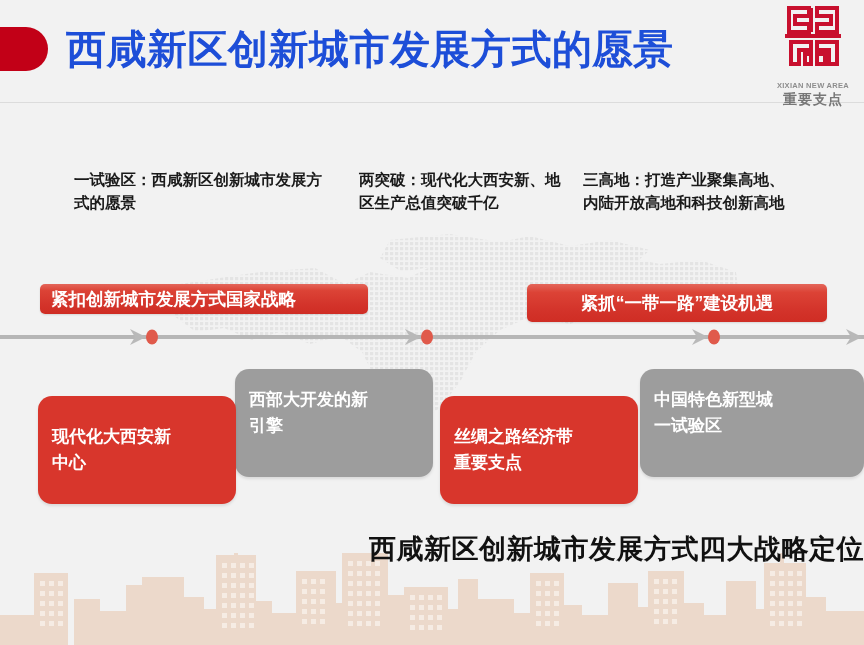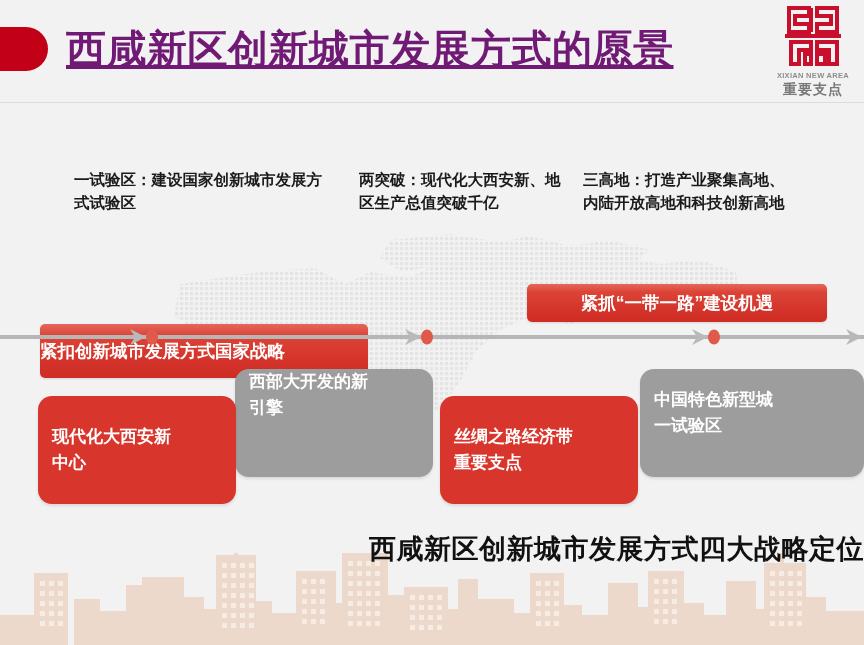--- a/index.html
+++ b/index.html
@@ -35,46 +35,45 @@
     left: -22px; top: 27px;
     width: 70px; height: 44px;
     background: #c20017;
     border-radius: 0 24px 24px 0;
   }
   .header-title {
     position: absolute;
     left: 66px; top: 18px;
     font-size: 40px;
     font-weight: bold;
-    color: #701a75;
+    color: #1d4ed8;
     letter-spacing: .5px;
     line-height: 62px;
     white-space: nowrap;
-    text-decoration: underline;
   }
   .header-rule {
     position: absolute;
     left: 0; top: 102px;
     width: 864px; height: 1px;
     background: #dcdcdc;
   }
 
   
   .logo {
     position: absolute;
     right: 8px; top: 4px;
     width: 86px; height: 96px;
     text-align: center;
   }
   .logo-mark { display:block; margin: 0 auto; }
   .logo-en {
     font-size: 7.5px;
     color: #8d8d8d;
     letter-spacing: .3px;
-    margin-top: 3px;
+    margin-top: 13px;
     white-space: nowrap;
     font-weight: bold;
   }
   .logo-cn {
     font-size: 14px;
     color: #777777;
     font-weight: bold;
     letter-spacing: 1px;
     margin-top: 1px;
     white-space: nowrap;
@@ -99,21 +98,21 @@
     border-radius: 5px;
     background: linear-gradient(180deg, #e4665a 0%, #dc4336 22%, #d3332a 70%, #cf2d24 100%);
     color: #ffffff;
     font-size: 17.5px;
     font-weight: bold;
     display: flex;
     align-items: center;
     box-shadow: 0 1px 2px rgba(0,0,0,.12);
     white-space: nowrap;
   }
-  .banner-0 { left: 40px;  top: 284px; width: 328px; height: 54px; padding-left: 0; margin-top: 40px; }
+  .banner-0 { left: 40px;  top: 284px; width: 328px; height: 30px; padding-left: 11px; }
   .banner-1 { left: 527px; top: 284px; width: 300px; height: 38px; justify-content: center; }
 
   
   .timeline { position: absolute; left: 0; top: 325px; width: 864px; height: 24px; }
 
   
   .boxes { position: absolute; left: 0; top: 0; width: 864px; height: 645px; }
   .pbox {
     position: absolute;
     border-radius: 14px;
@@ -124,21 +123,21 @@
     padding: 0 14px;
     display: flex;
     align-items: center;
   }
   .pbox span { display: block; }
   .pbox-red  { background: #d8362c; box-shadow: 0 2px 3px rgba(0,0,0,.10); }
   .pbox-gray { background: #9d9d9d; box-shadow: 0 2px 3px rgba(0,0,0,.10); }
 
   .pbox-0 { left: 38px;  top: 396px; width: 198px; height: 108px; z-index: 3; }
   .pbox-1 { left: 235px; top: 369px; width: 198px; height: 108px; z-index: 2;
-            align-items: flex-start; }
+            align-items: flex-start; padding-top: 18px; }
   .pbox-2 { left: 440px; top: 396px; width: 198px; height: 108px; z-index: 3; }
   .pbox-3 { left: 640px; top: 369px; width: 224px; height: 108px; z-index: 2;
             align-items: flex-start; padding-top: 18px; }
 
   
   .caption {
     position: absolute;
     left: 0; top: 531px;
     width: 864px;
     text-align: right;
@@ -199,21 +198,21 @@
           <path d="M36,38 H56 V60 H48 V46 H36 Z"></path>
           <path d="M36,50 H44 V60 H36 Z"></path>
         </g>
       </svg>
       <div class="logo-en">XIXIAN NEW AREA</div>
       <div class="logo-cn">重要支点</div>
     </div>
   </div>
 
   <div class="pillars">
-    <div class="pillar pillar-0">一试验区：建设国家创新城市发展方式试验区</div>
+    <div class="pillar pillar-0">一试验区：西咸新区创新城市发展方式的愿景</div>
     <div class="pillar pillar-1">两突破：现代化大西安新、地区生产总值突破千亿</div>
     <div class="pillar pillar-2">三高地：打造产业聚集高地、内陆开放高地和科技创新高地</div>
   </div>
 
   <div class="banner banner-0">紧扣创新城市发展方式国家战略</div>
   <div class="banner banner-1">紧抓“一带一路”建设机遇</div>
 
   <svg class="timeline" viewBox="0 0 864 24" xmlns="http://www.w3.org/2000/svg">
     <line x1="0" y1="12" x2="864" y2="12" stroke="#b6b6b6" stroke-width="4"></line>
     <g fill="#b9b9b9">

